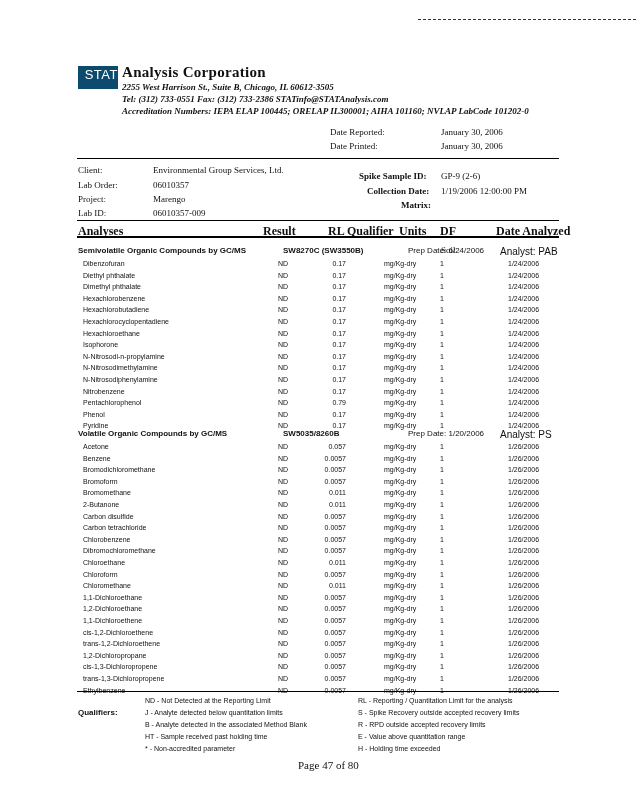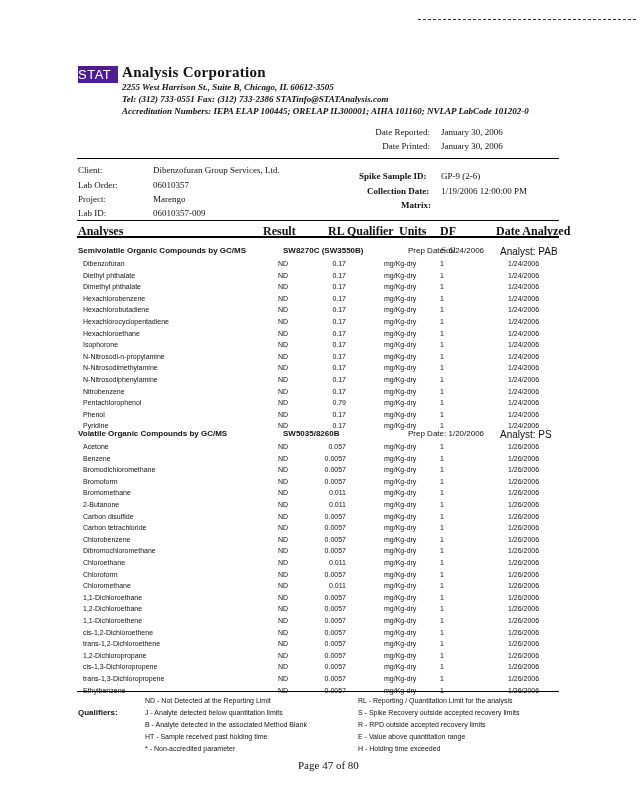--- a/index.html
+++ b/index.html
@@ -1,29 +1,29 @@
 <!DOCTYPE html>
 <html><head>
 <meta charset="utf-8">
 <style>
   html, body { margin: 0; padding: 0; background: #ffffff; }
   body { width: 642px; height: 800px; position: relative; overflow: hidden; color: #111; }
 
   .topline { position: absolute; left: 418px; top: 19px; width: 218px; height: 0; border-top: 1px dashed #333; }
 
-  .logo-box { position: absolute; left: 78px; top: 66px; width: 40px; height: 17px; background: #4c1d95; color: #fff;
-    font-family: "Liberation Sans", sans-serif; font-size: 13px; line-height: 17px; text-align: left; letter-spacing: 0.5px; }
+  .logo-box { position: absolute; left: 78px; top: 66px; width: 40px; height: 23px; background: #0c4a6e; color: #fff;
+    font-family: "Liberation Sans", sans-serif; font-size: 13px; line-height: 17px; text-align: right; letter-spacing: 0.5px; }
   .company { position: absolute; left: 122px; top: 64px; font-family: "Liberation Serif", serif; font-weight: bold; font-size: 15px; letter-spacing: 0.3px; }
   .addr { position: absolute; left: 122px; font-family: "Liberation Serif", serif; font-style: italic; font-weight: bold; font-size: 9px; white-space: nowrap; }
   .addr1 { top: 82px; }
   .addr2 { top: 94px; }
   .addr3 { top: 106px; }
 
   .datebox { position: absolute; font-family: "Liberation Serif", serif; font-size: 9px; }
-  .dlabel { position: absolute; width: 100px; text-align: right; }
+  .dlabel { position: absolute; width: 100px; }
   .dval { position: absolute; white-space: nowrap; }
 
   .hr { position: absolute; left: 77px; width: 482px; height: 0; border-top: 1px solid #000; }
   .hr.thick { border-top-width: 2px; }
 
   .info { position: absolute; font-family: "Liberation Serif", serif; font-size: 9px; white-space: nowrap; }
 
   .colhead { position: absolute; top: 224px; font-family: "Liberation Serif", serif; font-weight: bold; font-size: 12px; white-space: nowrap; }
 
   .section-title { position: absolute; left: 78px; font-family: "Liberation Sans", sans-serif; font-size: 8px; font-weight: bold; white-space: nowrap; }
@@ -58,21 +58,21 @@
 <div class="datebox">
   <div class="dlabel" style="left:330px; top:127px;">Date Reported:</div>
   <div class="dval" style="left:441px; top:127px;">January 30, 2006</div>
   <div class="dlabel" style="left:330px; top:141px;">Date Printed:</div>
   <div class="dval" style="left:441px; top:141px;">January 30, 2006</div>
 </div>
 
 <div class="hr" style="top:158px;"></div>
 
 <div class="info" style="left:78px; top:165px;">Client:</div>
-<div class="info" style="left:153px; top:165px;">Dibenzofuran Group Services, Ltd.</div>
+<div class="info" style="left:153px; top:165px;">Environmental Group Services, Ltd.</div>
 <div class="info" style="left:78px; top:180px;">Lab Order:</div>
 <div class="info" style="left:153px; top:180px;">06010357</div>
 <div class="info" style="left:78px; top:194px;">Project:</div>
 <div class="info" style="left:153px; top:194px;">Marengo</div>
 <div class="info" style="left:78px; top:208px;">Lab ID:</div>
 <div class="info" style="left:153px; top:208px;">06010357-009</div>
 
 <div class="info" style="left:359px; top:171px; font-weight:bold;">Spike Sample ID:</div>
 <div class="info" style="left:441px; top:171px;">GP-9 (2-6)</div>
 <div class="info" style="left:367px; top:186px; font-weight:bold;">Collection Date:</div>

